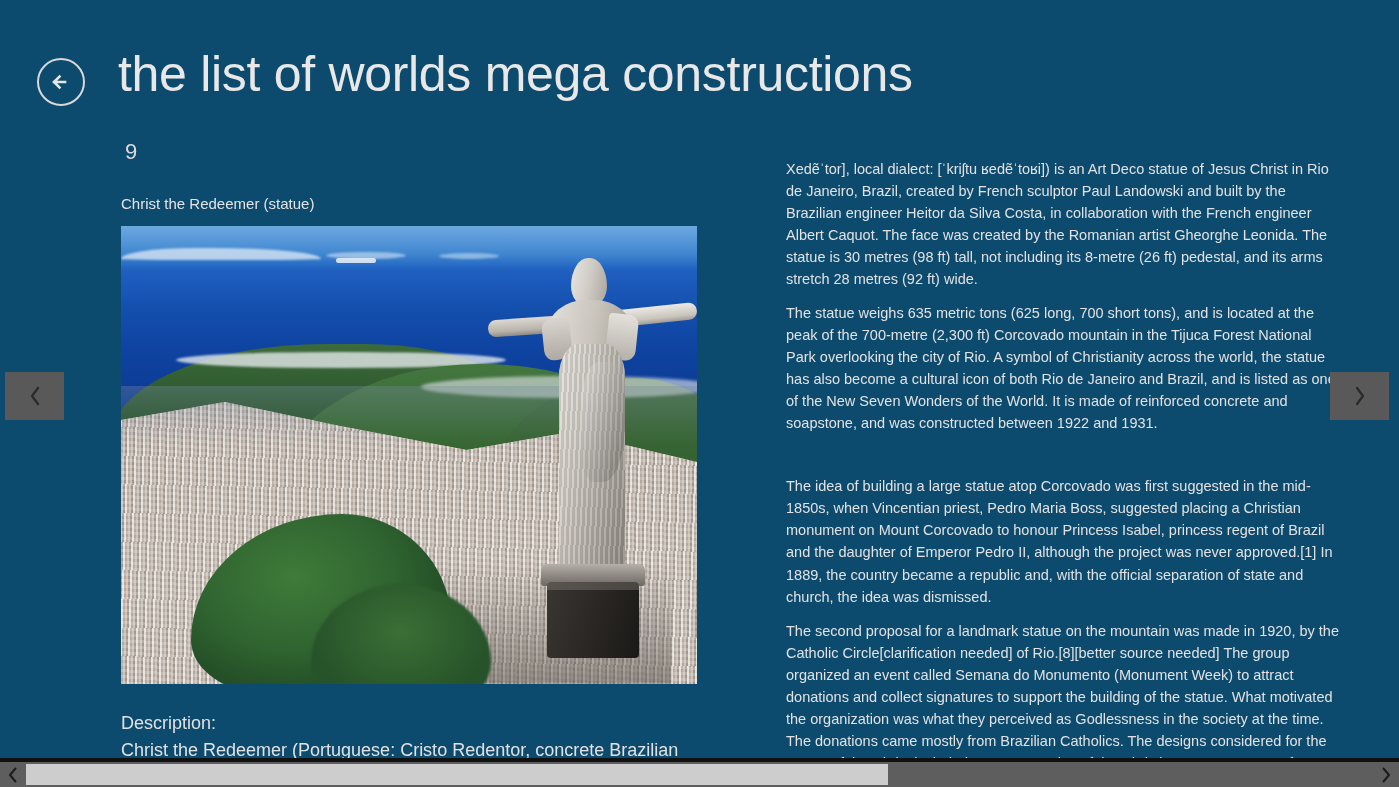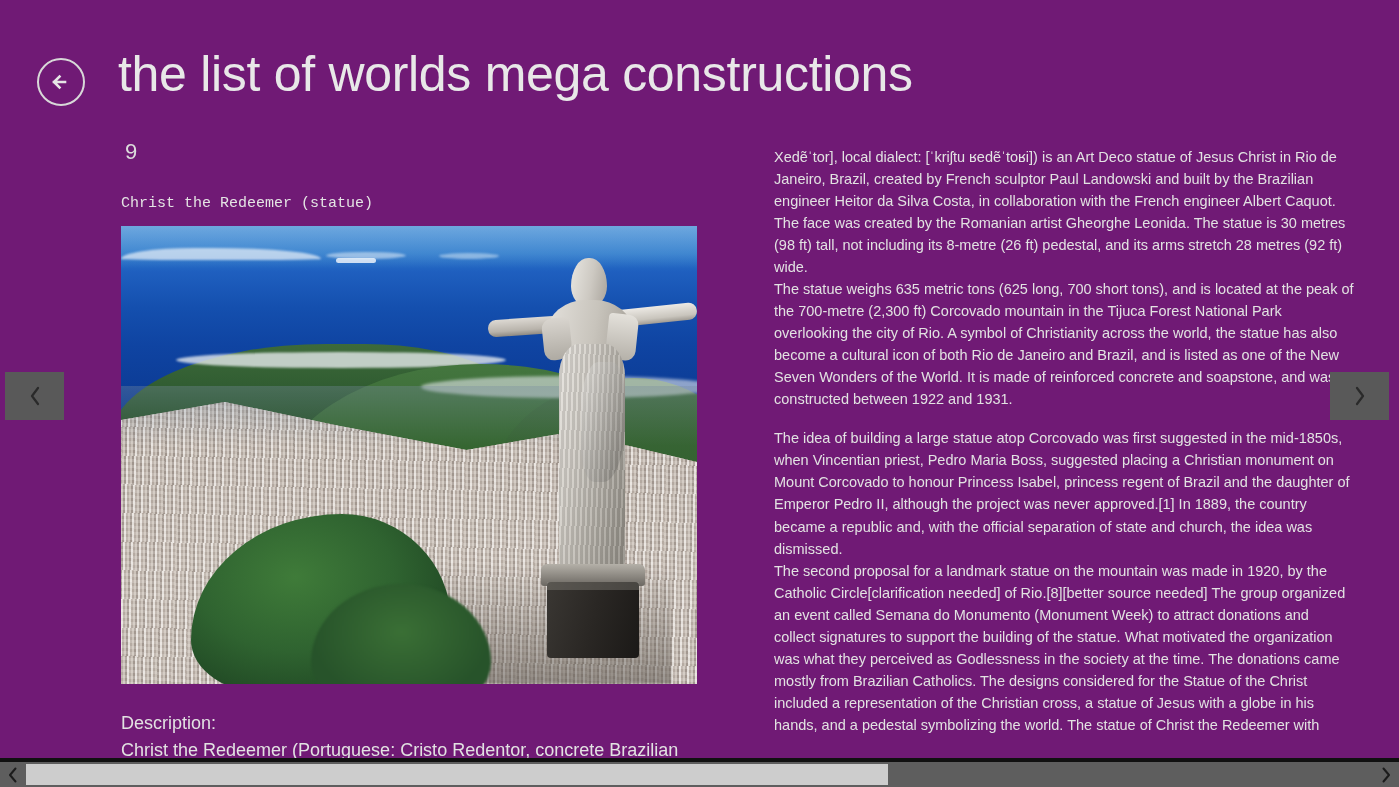--- a/index.html
+++ b/index.html
@@ -7,21 +7,21 @@
     padding: 0;
     background: #000;
   }
   body {
     font-family: "Liberation Sans", sans-serif;
   }
   #app {
     position: relative;
     width: 1399px;
     height: 787px;
-    background: #701a75;
+    background: #0c4a6e;
     overflow: hidden;
   }
 
   
   #header {
     position: absolute;
     left: 0;
     top: 0;
     width: 1399px;
     height: 130px;
@@ -71,21 +71,20 @@
     font-weight: 300;
     color: #dcdcdc;
     line-height: 1;
     margin: 11px 0 0 4px;
   }
   #item-name {
     font-size: 15px;
     color: #e4e4e4;
     margin: 32px 0 0 0;
     line-height: 1.2;
-    font-family: Liberation Mono, monospace;
   }
 
   
   #photo-frame {
     position: relative;
     margin-top: 13px;
     width: 576px;
     height: 458px;
     overflow: hidden;
     background: #0a3a7a;
@@ -298,21 +297,21 @@
   
   #right-col {
     position: absolute;
     left: 774px;
     top: 16px;
     width: 580px;
     font-size: 14.5px;
     color: #e2e2e2;
     line-height: 1.52;
   }
-  #right-col p { margin: 0; }
+  #right-col p { margin: 12px; }
   #right-col p + p { margin-top: 0; }
   #right-col .gap { height: 17px; }
 
   
   .nav-btn {
     position: absolute;
     width: 59px;
     height: 48px;
     background: #595959;
     border: none;

